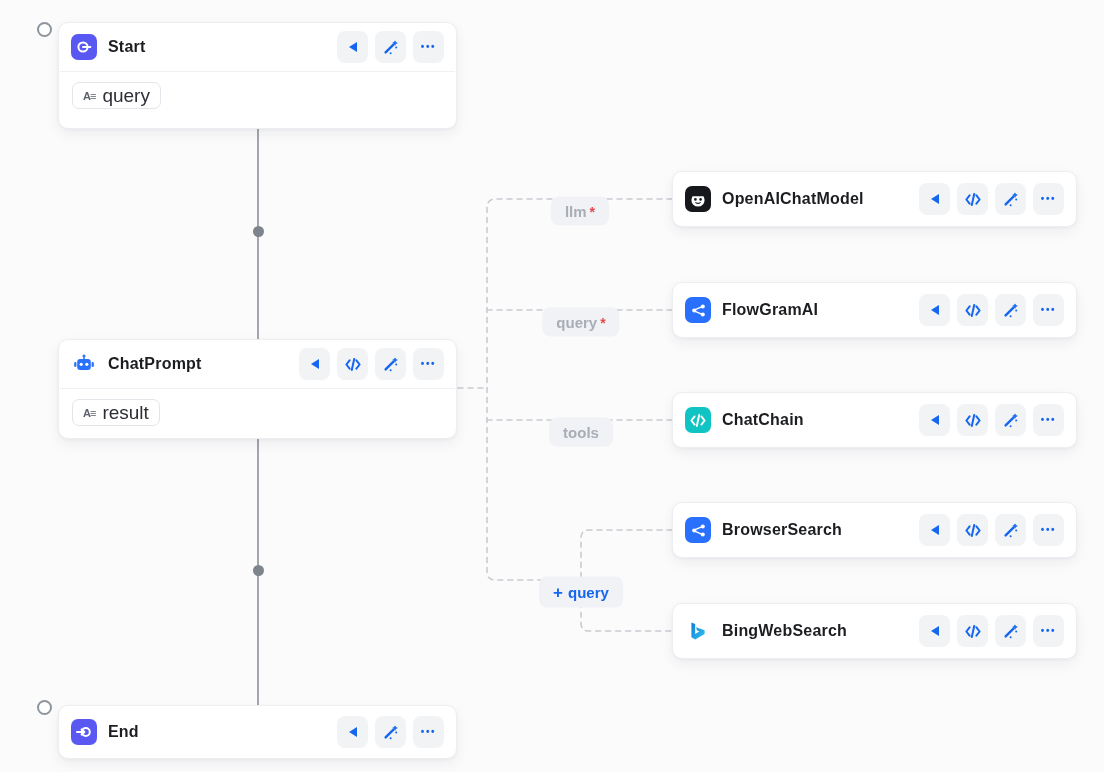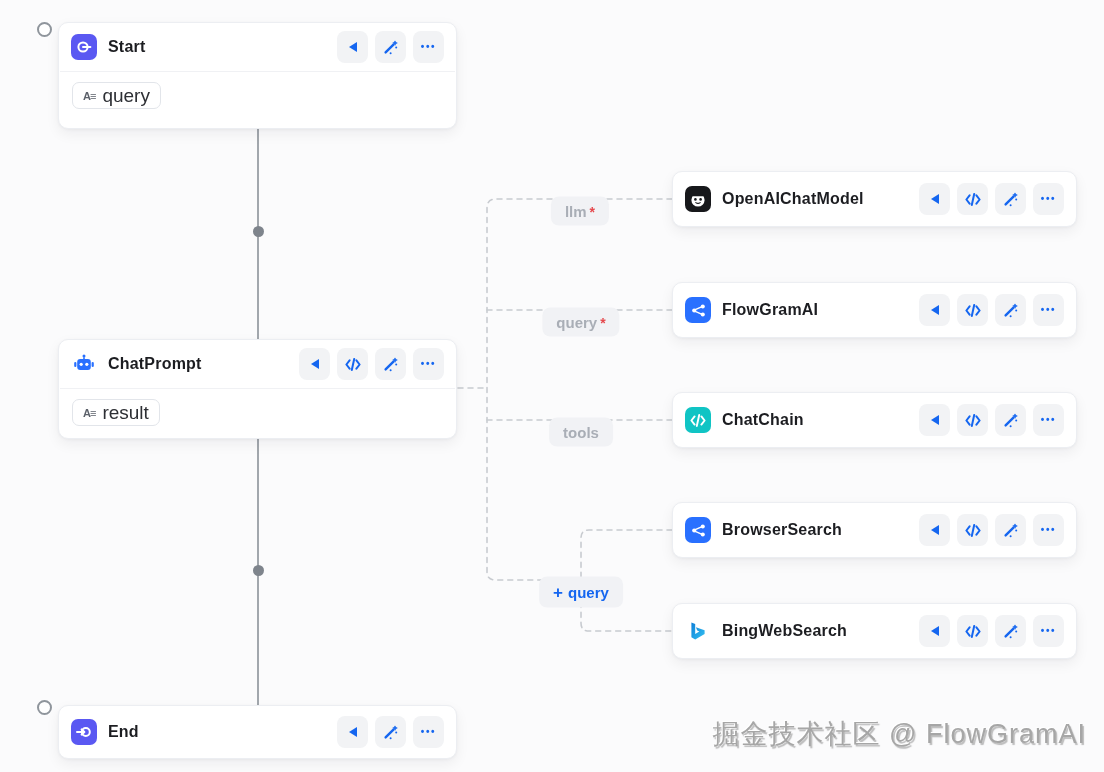--- a/index.html
+++ b/index.html
@@ -377,15 +377,14 @@
   <div class="pill" style="left:581px;top:310px;">
     <span>query</span><span class="req">*</span>
   </div>
   <div class="pill" style="left:581px;top:420px;">
     <span>tools</span>
   </div>
   <div class="pill tools" style="left:581px;top:580px;">
     <span class="plus">+</span><span>query</span>
   </div>
 
-  <div class="watermark">掘金技术社区 @ FlowGramAI</div>
 
 </div>
 
 </body></html>

